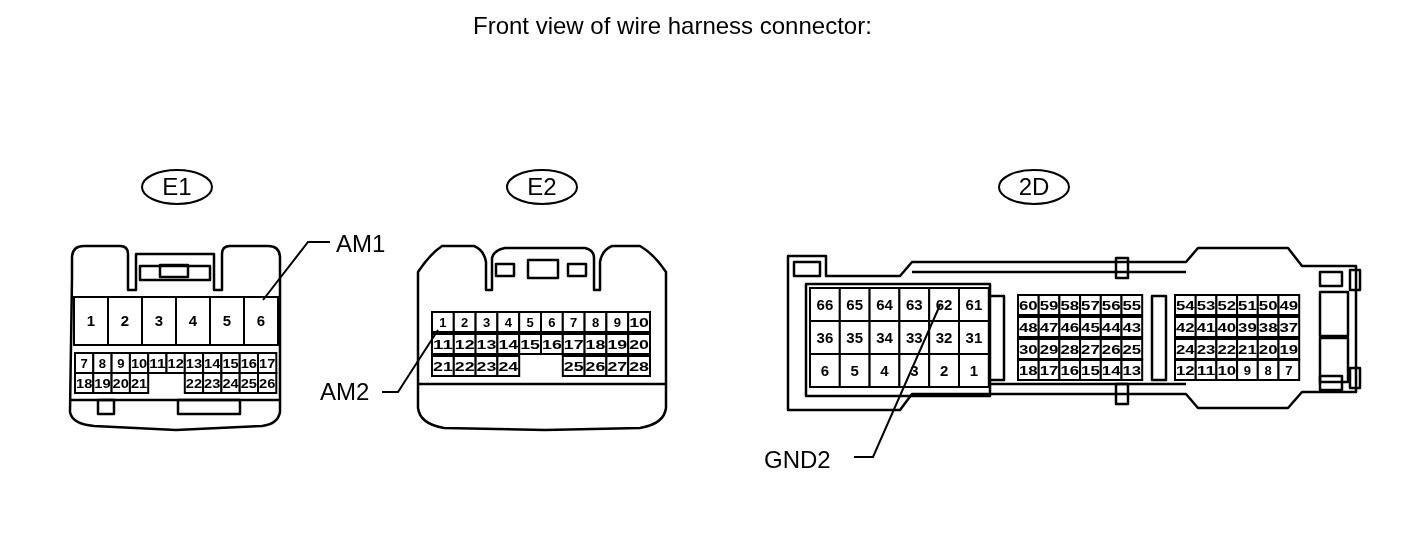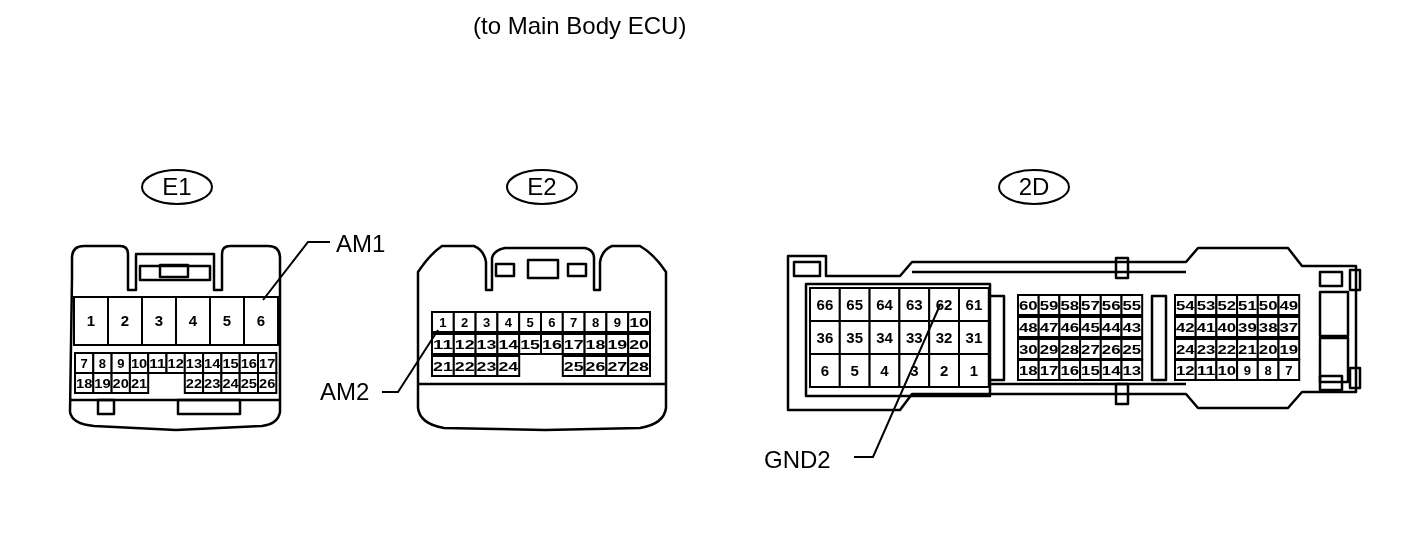--- a/index.html
+++ b/index.html
@@ -7,21 +7,21 @@
            font-family: "Liberation Sans", sans-serif; color: #000; }
     #title { position: absolute; left: 473px; top: 10px; font-size: 24px; line-height: 31px; }
     #title div { white-space: nowrap; }
     svg#diagram { position: absolute; left: 0; top: 0; }
     .pin text, .lbl { font-family: "Liberation Sans", sans-serif; }
   </style>
 </head>
 <body>
 
 <div id="title">
-  <div>(to Main Body ECU)</div>
+  <div>Front view of wire harness connector:</div>
 </div>
 
 <svg id="diagram" width="1424" height="558" viewBox="0 0 1424 558" xmlns="http://www.w3.org/2000/svg">
   <g fill="none" stroke="#000" stroke-width="2.5" stroke-linejoin="round">
 
     <g>
       <path d="M72,278 L72,258 Q72,246 84,246 L120,246 Q128,246 128,254 L128,290 L136,290 L136,254 L214,254 L214,290 L222,290 L222,254 Q222,246 230,246 L268,246 Q280,246 280,258 L280,412 Q278,424 262,426 L176,430 L94,426 Q72,424 70,412 Z"></path>
       <rect x="140" y="266" width="70" height="14"></rect>
       <rect x="160" y="265" width="28" height="12"></rect>
       <line x1="70" y1="400" x2="280" y2="400"></line>

